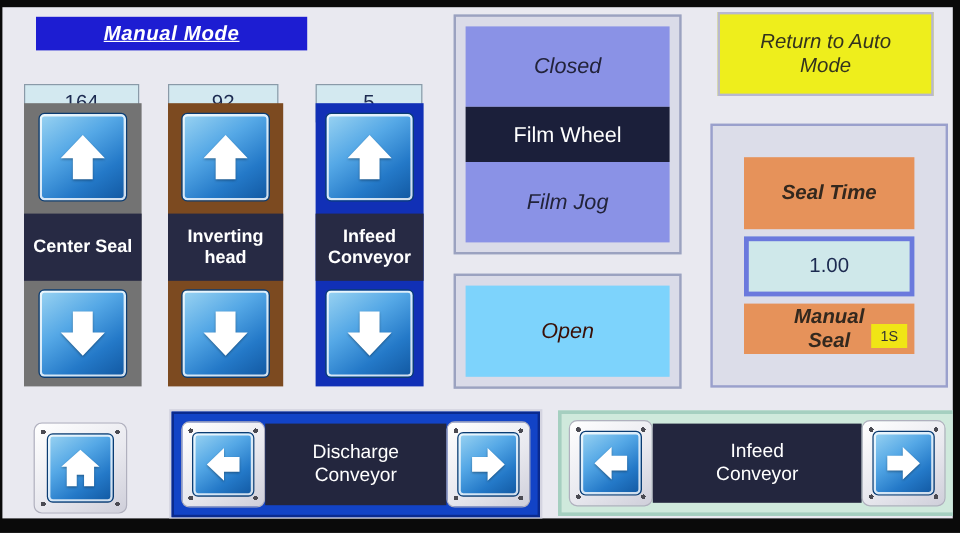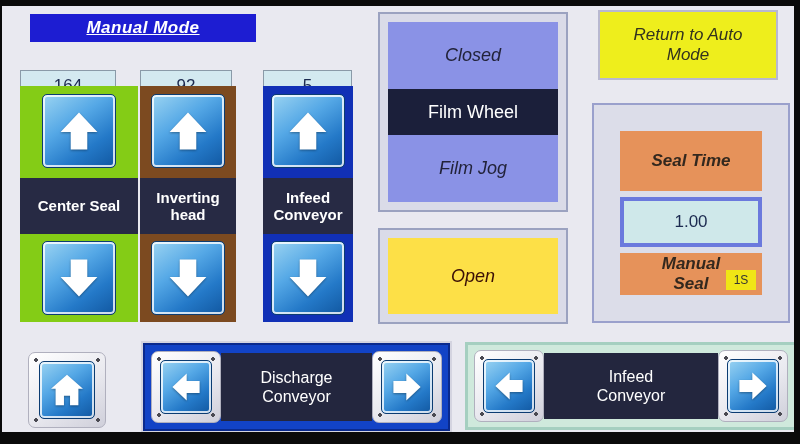--- a/index.html
+++ b/index.html
@@ -32,21 +32,21 @@
   .d1 { left:18px;  width:96px; }
   .d2 { left:138px; width:92px; }
   .d3 { left:261px; width:89px; }
 
   
   .col {
     position:absolute; top:80px; height:236px;
     display:flex; flex-direction:column; align-items:center;
     padding-top:8px;
   }
-  .c1 { left:18px;  width:118px; background:#84cc16; }
+  .c1 { left:18px;  width:98px; background:#737373; }
   .c2 { left:138px; width:96px; background:#7c4a20; }
   .c3 { left:261px; width:90px; background:#1130b6; }
   .band {
     width:100%; height:56px; margin-top:10px; background:#272a44;
     display:flex; align-items:center; justify-content:center; text-align:center;
   }
   .band span { color:#fff; font-size:15px; font-weight:bold; line-height:1.15; width:84px; }
   .col .blue-btn { width:74px; height:74px; }
   .col .blue-btn + .band + .blue-btn, .col .band + .blue-btn { margin-top:7px; }
 
@@ -73,21 +73,21 @@
     height:46px; background:#1b1f3a; display:flex; align-items:center; justify-content:center;
     color:#fff; font-size:18px; cursor:pointer;
   }
 
   
   .open-panel {
     position:absolute; left:376px; top:222px; width:190px; height:96px;
     background:#dadbe8; border:2px solid #9ba2c0; padding:8px;
   }
   .open-btn {
-    width:100%; height:100%; background:#fde047; border:none; cursor:pointer;
+    width:100%; height:100%; background:#7dd3fc; border:none; cursor:pointer;
     font-family:inherit; font-style:italic; font-size:18px; color:#3a0f06;
   }
 
   
   .return-btn {
     position:absolute; left:596px; top:4px; width:180px; height:70px;
     background:#eeee1c; border:2px solid #b8b8d0; cursor:pointer;
     display:flex; align-items:center; justify-content:center;
   }
   .return-btn span {

